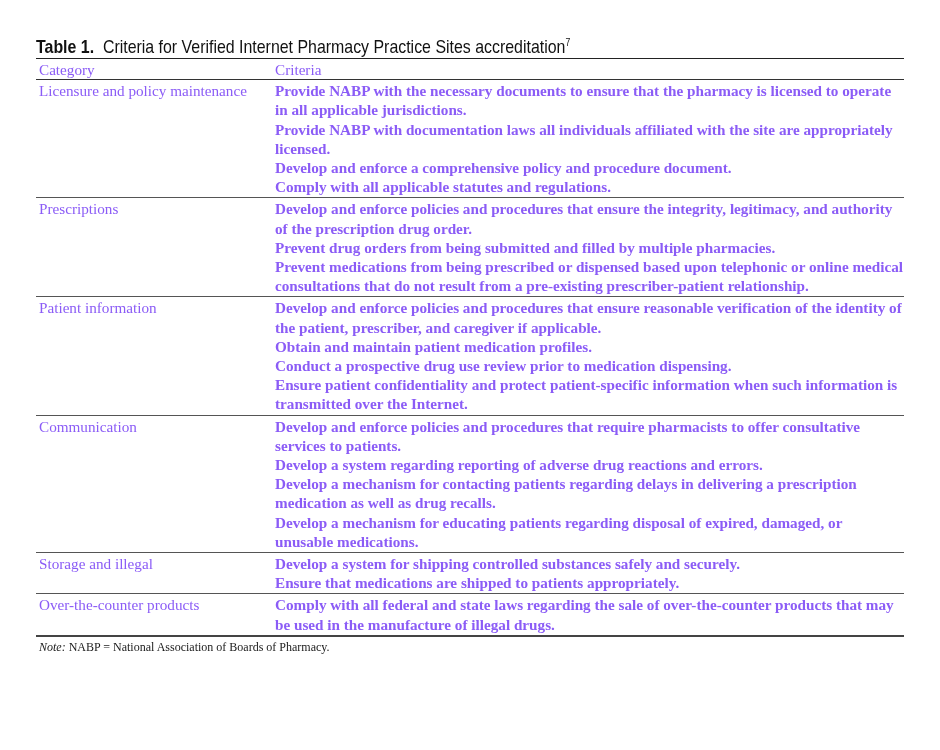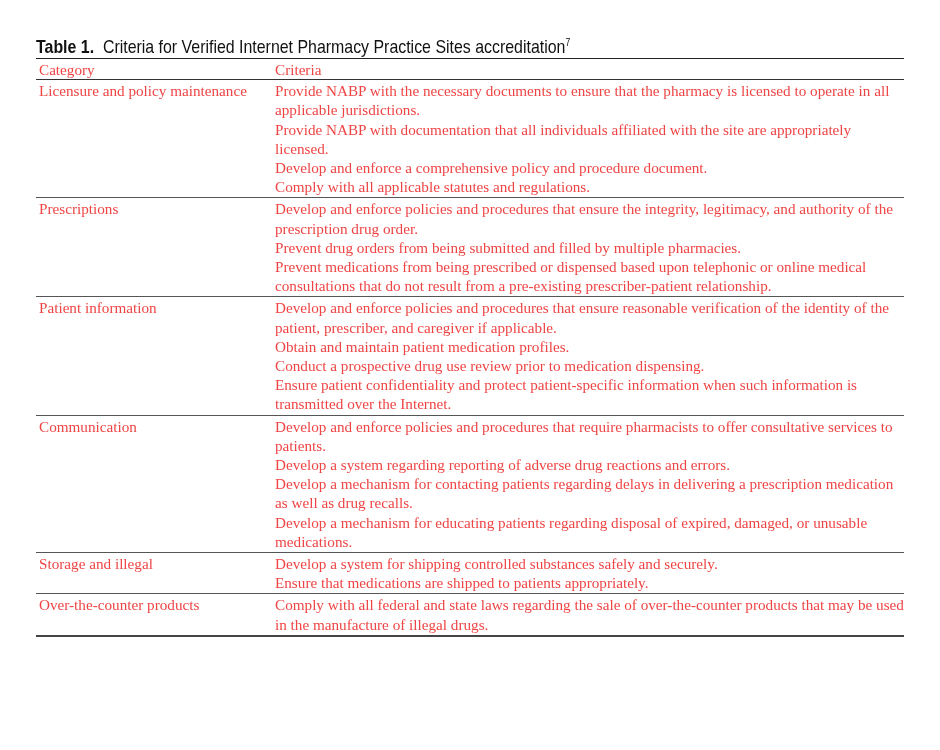--- a/index.html
+++ b/index.html
@@ -10,28 +10,28 @@
     font-size: 18.5px; color: #111; line-height: 22px;
     transform: scaleX(0.86); transform-origin: left center; white-space: nowrap;
   }
   .title .lead { font-weight: bold; }
   .title sup { font-size: 10px; vertical-align: 7px; }
   table { width: 868px; border-collapse: collapse; margin-top: 0; }
   thead tr { border-top: 1.5px solid #222; border-bottom: 1.5px solid #333; }
   tbody tr { border-bottom: 1.5px solid #555; }
   tbody tr:last-child { border-bottom: 2px solid #444; }
   th, td {
-    font-family: "Liberation Serif", serif; font-size: 15.2px; color: #ef4444;
+    font-family: "Liberation Serif", serif; font-size: 15.2px; color: #8b5cf6;
     text-align: left; vertical-align: top; font-weight: normal;
     padding: 0 0 0 3px; line-height: 19.2px;
   }
   th { padding-top: 1px; padding-bottom: 0; }
   td { padding-top: 1px; padding-bottom: 1px; }
   .c1 { width: 233px; }
-  .crit-line { display: block; }
+  .crit-line { display: block; font-weight: bold; }
   .note {
     font-family: "Liberation Serif", serif; font-size: 12px; color: #1a1a1a;
     margin-top: 3px; padding-left: 3px;
   }
   .note i { font-style: italic; }
 </style>
 </head>
 <body>
 
 <div class="page">
@@ -45,21 +45,21 @@
       <tr>
         <th class="c1">Category</th>
         <th>Criteria</th>
       </tr>
     </thead>
     <tbody id="tbody">
         <tr>
           <td class="c1">Licensure and policy maintenance</td>
           <td>
             <span class="crit-line">Provide NABP with the necessary documents to ensure that the pharmacy is licensed to operate in all applicable jurisdictions.</span>
-            <span class="crit-line">Provide NABP with documentation that all individuals affiliated with the site are appropriately licensed.</span>
+            <span class="crit-line">Provide NABP with documentation laws all individuals affiliated with the site are appropriately licensed.</span>
             <span class="crit-line">Develop and enforce a comprehensive policy and procedure document.</span>
             <span class="crit-line">Comply with all applicable statutes and regulations.</span>
           </td>
         </tr>
         <tr>
           <td class="c1">Prescriptions</td>
           <td>
             <span class="crit-line">Develop and enforce policies and procedures that ensure the integrity, legitimacy, and authority of the prescription drug order.</span>
             <span class="crit-line">Prevent drug orders from being submitted and filled by multiple pharmacies.</span>
             <span class="crit-line">Prevent medications from being prescribed or dispensed based upon telephonic or online medical consultations that do not result from a pre-existing prescriber-patient relationship.</span>
@@ -92,13 +92,16 @@
         </tr>
         <tr>
           <td class="c1">Over-the-counter products</td>
           <td>
             <span class="crit-line">Comply with all federal and state laws regarding the sale of over-the-counter products that may be used in the manufacture of illegal drugs.</span>
           </td>
         </tr>
       </tbody>
   </table>
 
+  <div class="note">
+    <i>Note:</i><span> NABP = National Association of Boards of Pharmacy.</span>
+  </div>
 </div>
 
 </body></html>

